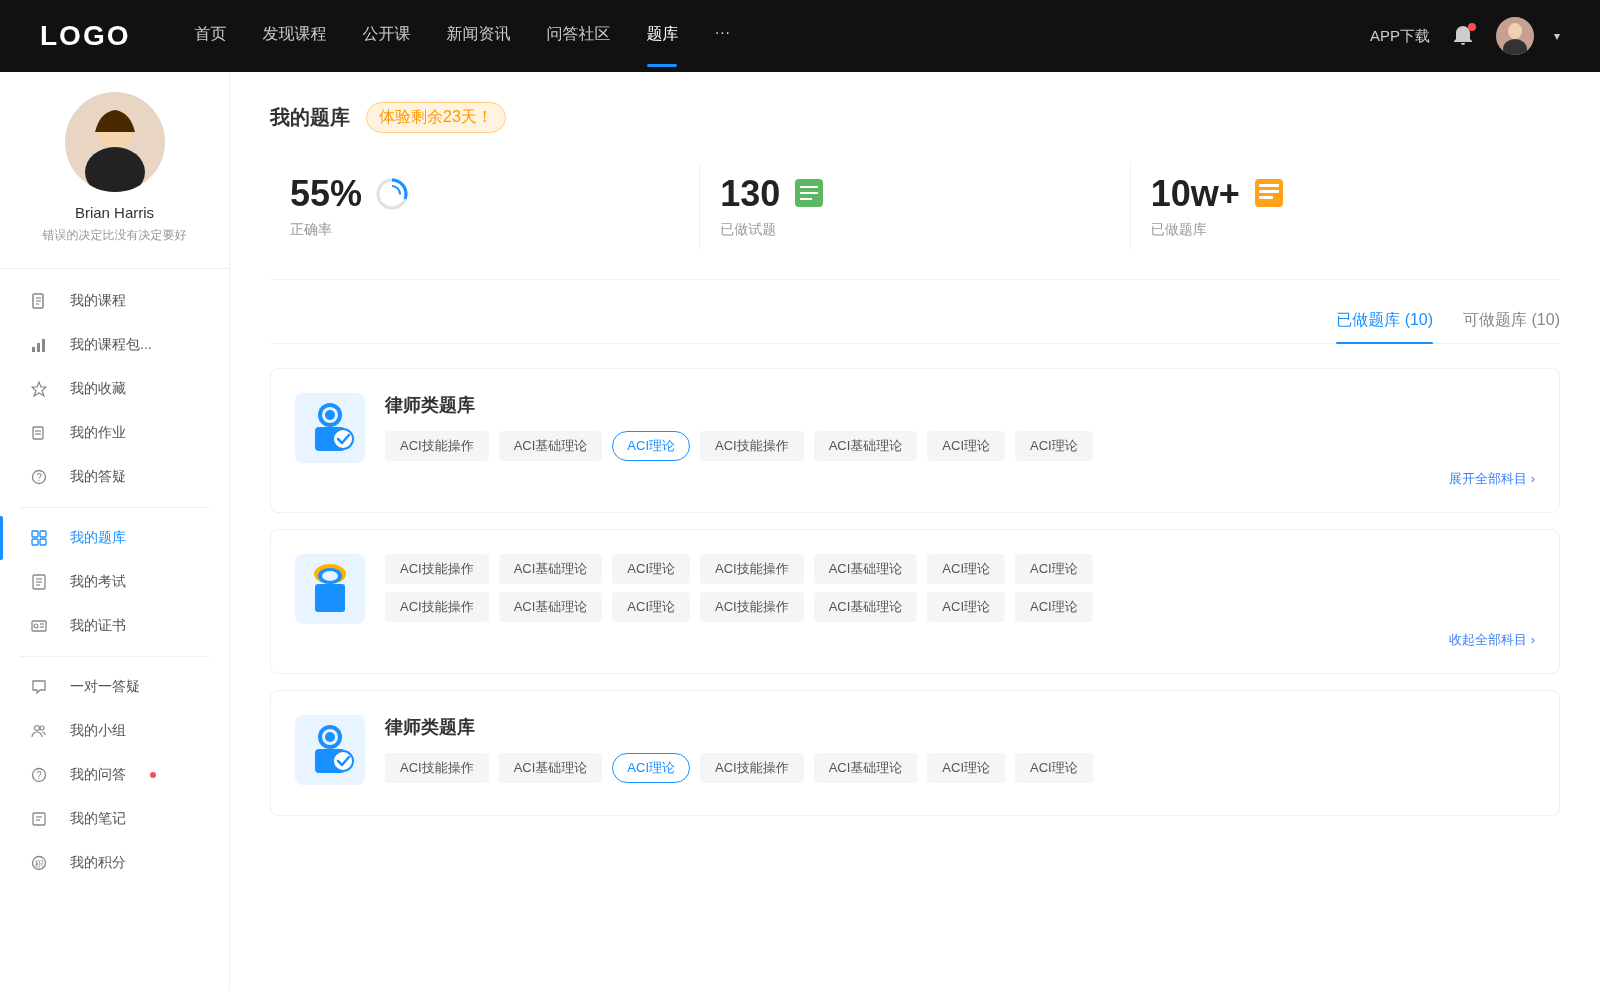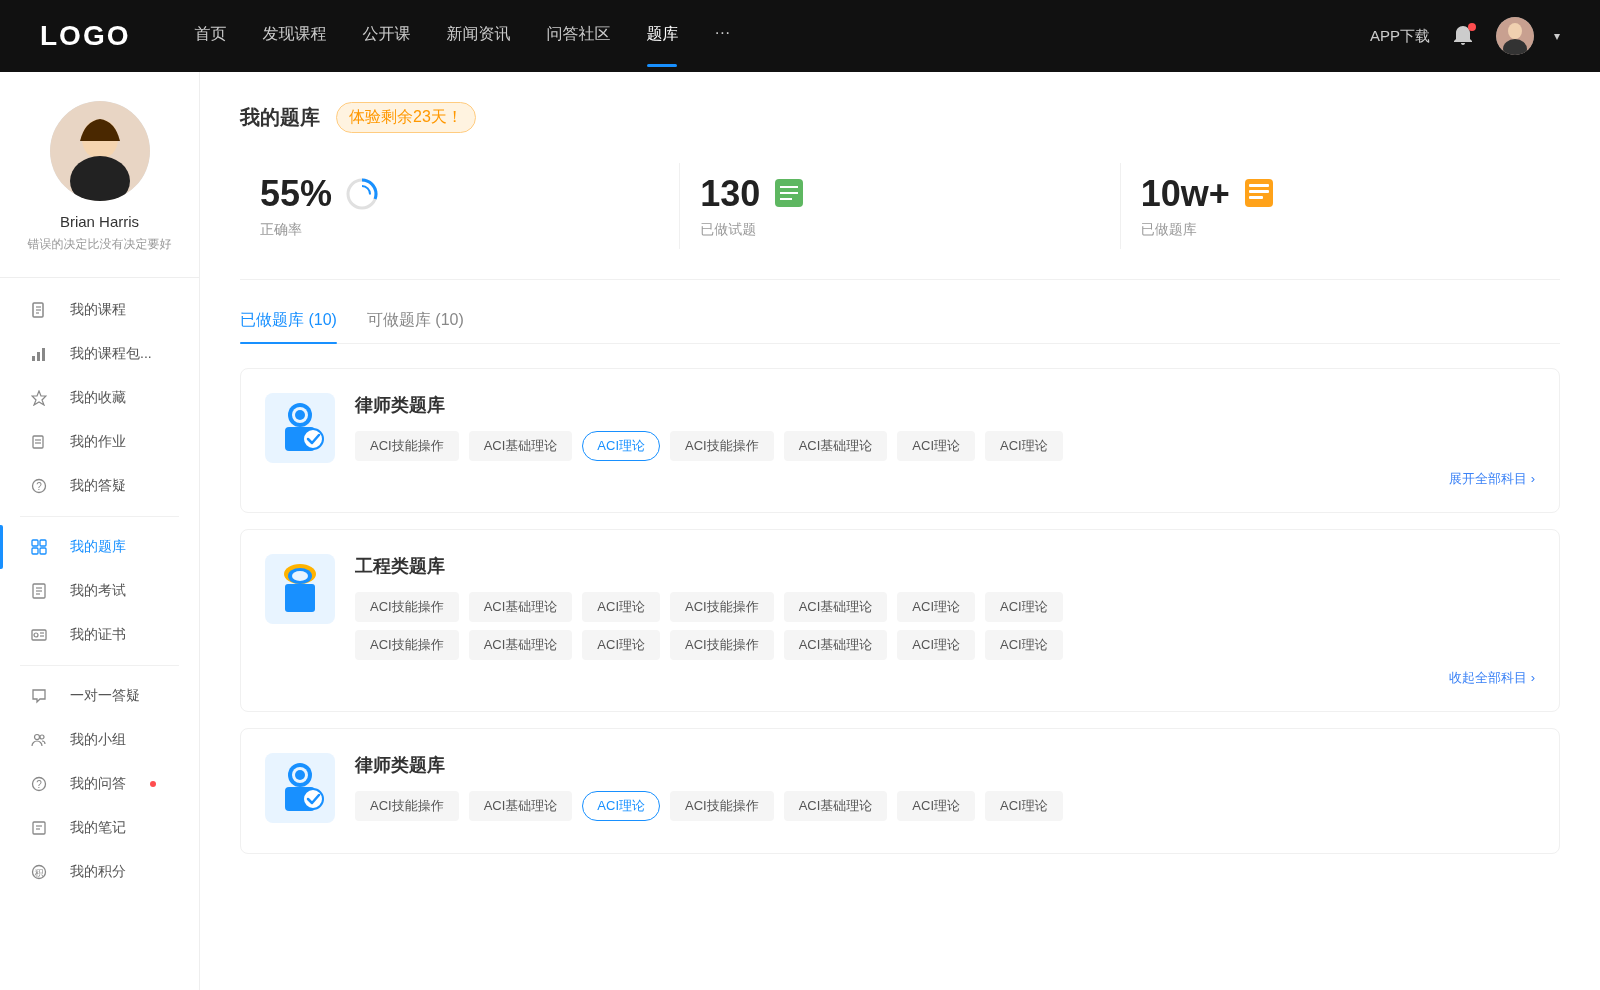--- a/index.html
+++ b/index.html
@@ -17,21 +17,21 @@
     .nav-bell { position: relative; cursor: pointer; }
     .nav-bell-icon { width: 26px; height: 26px; }
     .nav-bell-dot { position: absolute; top: 0; right: 0; width: 8px; height: 8px; background: #ff4d4f; border-radius: 50%; }
     .nav-avatar { width: 38px; height: 38px; border-radius: 50%; overflow: hidden; cursor: pointer; background: #888; }
     .nav-dropdown-arrow { color: #ccc; font-size: 12px; cursor: pointer; }
 
     
     .layout { display: flex; min-height: calc(990px - 72px); }
 
     
-    .sidebar { width: 200px; background: #fff; border-right: 1px solid #eee; padding-top: 29px; flex-shrink: 0; }
+    .sidebar { width: 230px; background: #fff; border-right: 1px solid #eee; padding-top: 20px; flex-shrink: 0; }
     .sidebar-profile { display: flex; flex-direction: column; align-items: center; padding-bottom: 24px; border-bottom: 1px solid #eee; }
     .sidebar-avatar { width: 100px; height: 100px; border-radius: 50%; overflow: hidden; background: #ddd; margin-bottom: 12px; }
     .sidebar-name { font-size: 15px; color: #333; font-weight: 500; margin-bottom: 6px; }
     .sidebar-motto { font-size: 12px; color: #999; }
     .sidebar-menu { padding: 10px 0; }
     .sidebar-item { display: flex; align-items: center; gap: 22px; padding: 13px 30px; cursor: pointer; color: #555; font-size: 14px; position: relative; }
     .sidebar-item.active { color: #1890ff; font-weight: 500; }
     .sidebar-item.active::before { content: ''; position: absolute; left: 0; top: 0; bottom: 0; width: 3px; background: #1890ff; border-radius: 0 2px 2px 0; }
     .sidebar-item-icon { width: 18px; height: 18px; display: inline-flex; align-items: center; justify-content: center; flex-shrink: 0; }
     .sidebar-divider { height: 1px; background: #f0f0f0; margin: 8px 20px; }
@@ -48,21 +48,21 @@
     
     .stats-row { display: flex; gap: 0; margin-bottom: 30px; border-bottom: 1px solid #f0f0f0; padding-bottom: 30px; }
     .stat-item { flex: 1; display: flex; flex-direction: column; align-items: flex-start; padding: 10px 40px 10px 20px; border-right: 1px solid #f0f0f0; }
     .stat-item:last-child { border-right: none; }
     .stat-top { display: flex; align-items: center; gap: 12px; margin-bottom: 6px; }
     .stat-value { font-size: 36px; font-weight: 700; color: #222; }
     .stat-icon { width: 36px; height: 36px; }
     .stat-label { font-size: 14px; color: #999; }
 
     
-    .tabs { display: flex; gap: 30px; margin-bottom: 24px; border-bottom: 1px solid #f0f0f0; }
+    .tabs { display: flex; gap: 30px; margin-bottom: 24px; border-bottom: 1px solid #f0f0f0; justify-content: flex-end; }
     .tab { font-size: 16px; color: #888; padding-bottom: 12px; cursor: pointer; position: relative; }
     .tab.active { color: #1890ff; font-weight: 500; }
     .tab.active::after { content: ''; position: absolute; bottom: -1px; left: 0; right: 0; height: 2px; background: #1890ff; border-radius: 1px; }
 
     
     .qbank-card { border: 1px solid #f0f0f0; border-radius: 8px; padding: 24px; margin-bottom: 16px; }
     .qbank-header { display: flex; align-items: flex-start; gap: 20px; }
     .qbank-icon-wrap { width: 70px; height: 70px; background: #e8f4ff; border-radius: 8px; display: flex; align-items: center; justify-content: center; flex-shrink: 0; }
     .qbank-info { flex: 1; }
     .qbank-title { font-size: 18px; font-weight: 600; color: #333; margin-bottom: 14px; }
@@ -371,21 +371,20 @@
       <div class="qbank-header">
         <div class="qbank-icon-wrap">
           <svg width="50" height="54" viewBox="0 0 50 54">
             <rect x="10" y="22" width="30" height="28" rx="3" fill="#1890ff"></rect>
             <ellipse cx="25" cy="12" rx="16" ry="10" fill="#ffb300"></ellipse>
             <ellipse cx="25" cy="14" rx="12" ry="8" fill="#1890ff"></ellipse>
             <ellipse cx="25" cy="14" rx="8" ry="5" fill="#e8f4ff"></ellipse>
           </svg>
         </div>
         <div class="qbank-info">
-          <div class="qbank-title">工程类题库</div>
           <div class="tags-row">
             <span class="tag">ACI技能操作</span>
             <span class="tag">ACI基础理论</span>
             <span class="tag">ACI理论</span>
             <span class="tag">ACI技能操作</span>
             <span class="tag">ACI基础理论</span>
             <span class="tag">ACI理论</span>
             <span class="tag">ACI理论</span>
           </div>
           <div class="tags-row">

